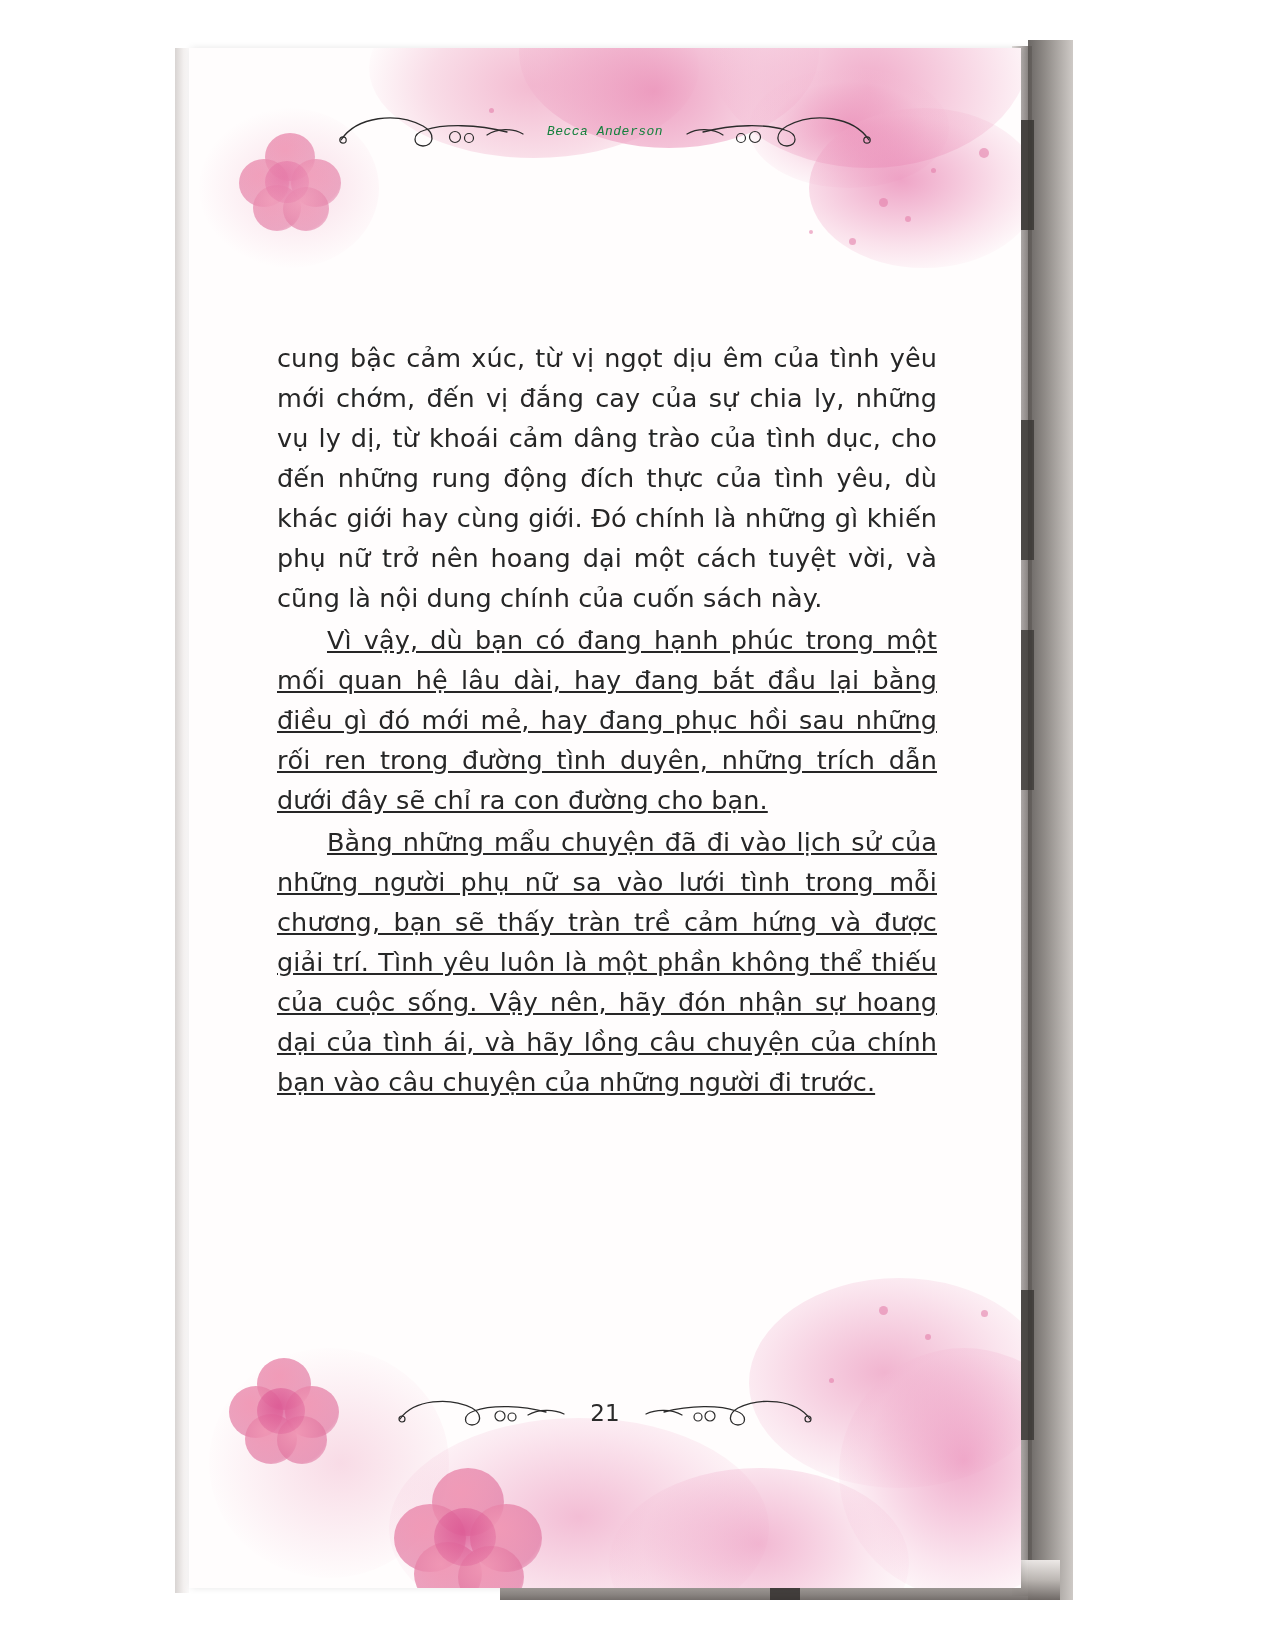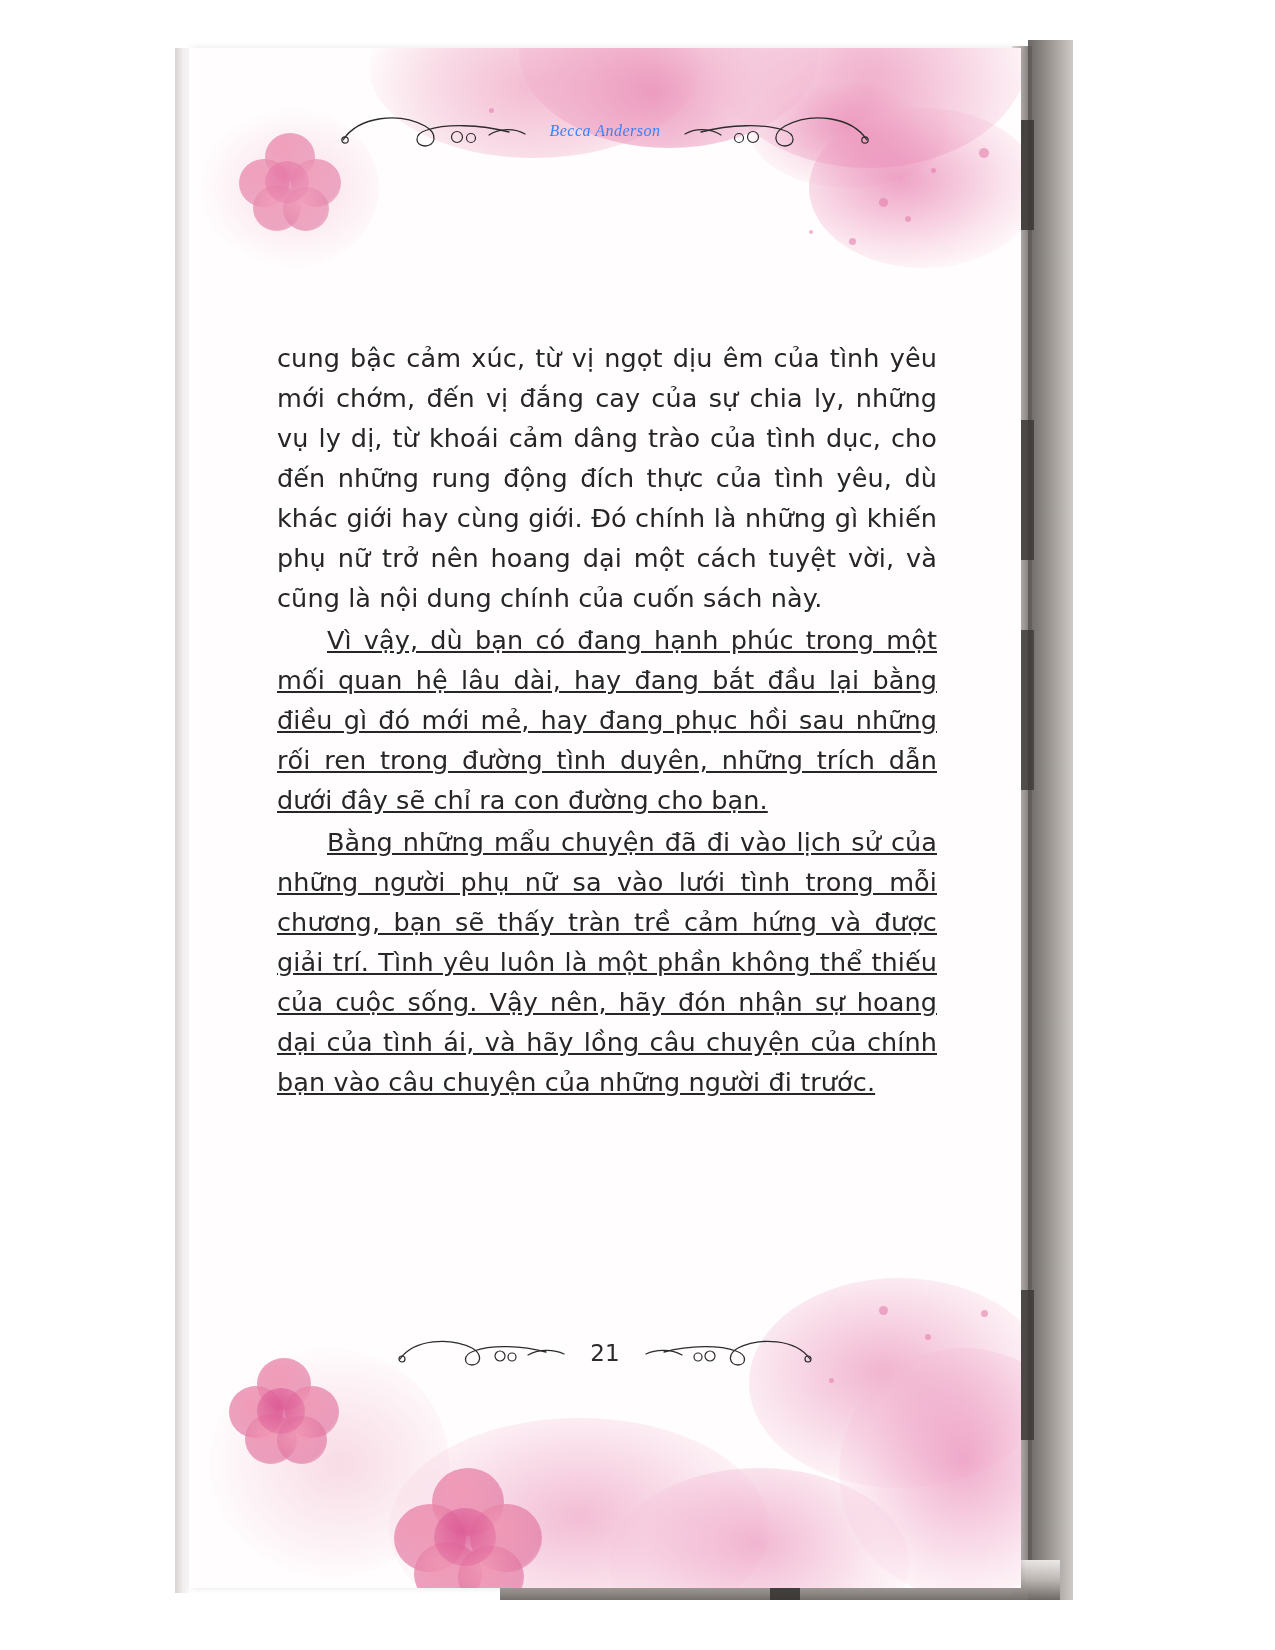--- a/index.html
+++ b/index.html
@@ -128,25 +128,25 @@
   #header {
     position: absolute;
     left: 0; top: 60px;
     width: 832px;
     height: 50px;
     display: flex;
     align-items: center;
     justify-content: center;
   }
   #author-name {
-    font-family: Liberation Serif, serif;
+    font-family: Liberation Mono, monospace;
     font-style: italic;
-    font-size: 16px;
+    font-size: 13px;
     letter-spacing: .5px;
-    color: #3b82f6;
+    color: #15803d;
     white-space: nowrap;
     position: relative;
     top: -2px;
   }
   .flourish {
     color: #2b2b2b;
   }
 
   
   #content {
@@ -170,21 +170,21 @@
     text-decoration: underline;
   }
   #content p.spaced {
     margin-top: 2px;
   }
 
   
   #footer {
     position: absolute;
     left: 0;
-    top: 1280px;
+    top: 1340px;
     width: 832px;
     height: 50px;
     display: flex;
     align-items: center;
     justify-content: center;
   }
   #page-number {
     font-family: "DejaVu Sans", sans-serif;
     font-size: 23px;
     color: #2b2b2b;

